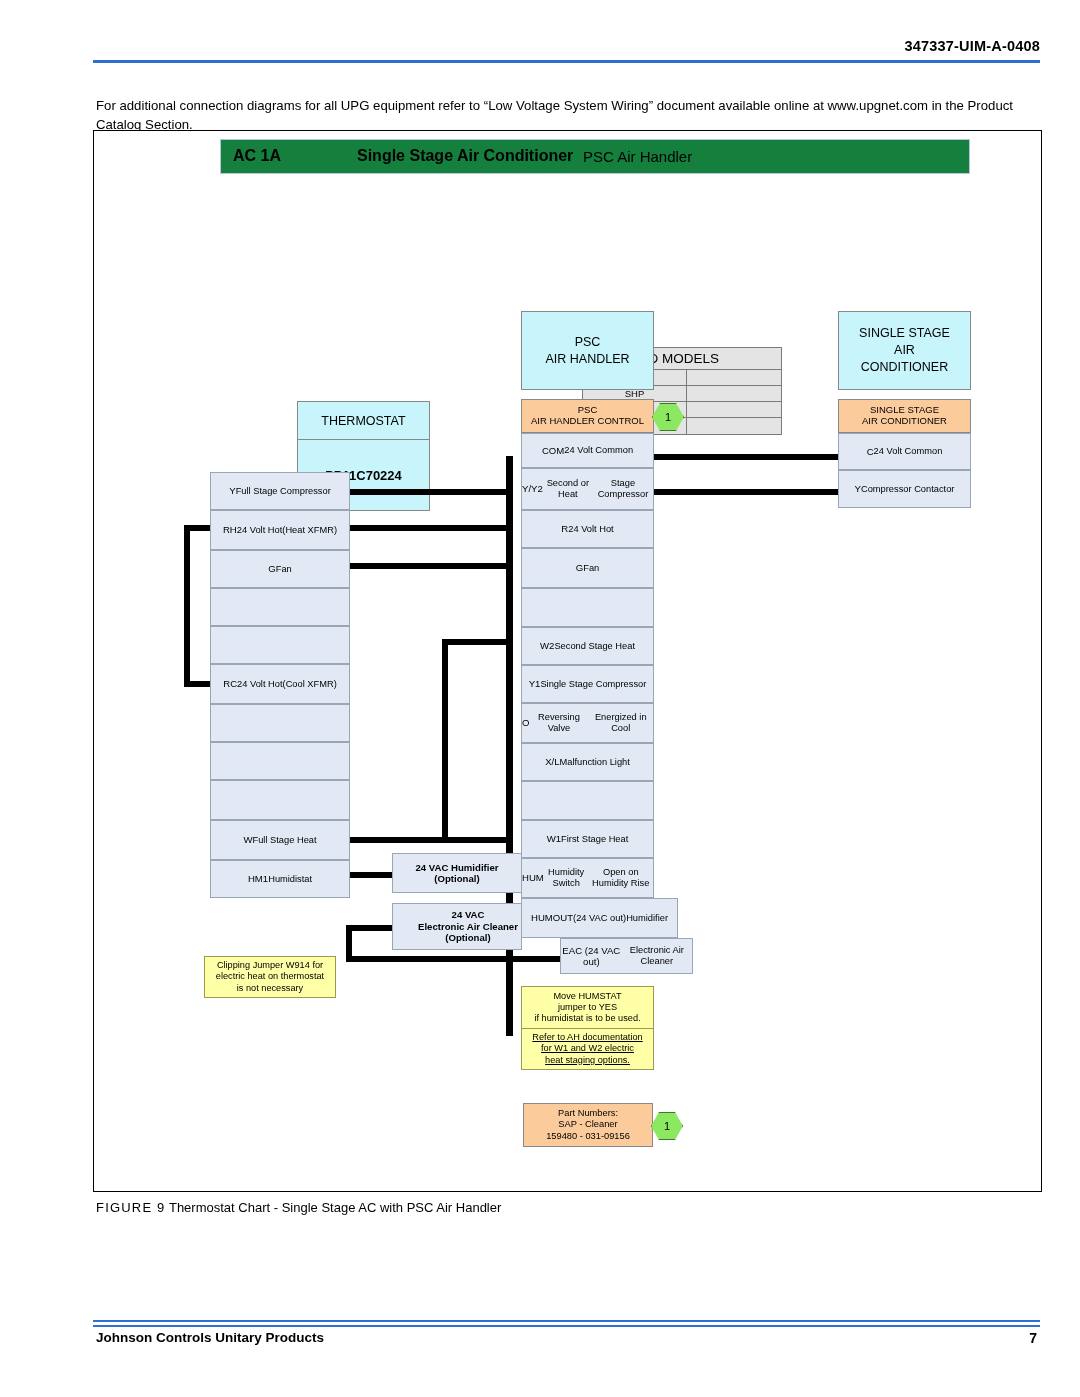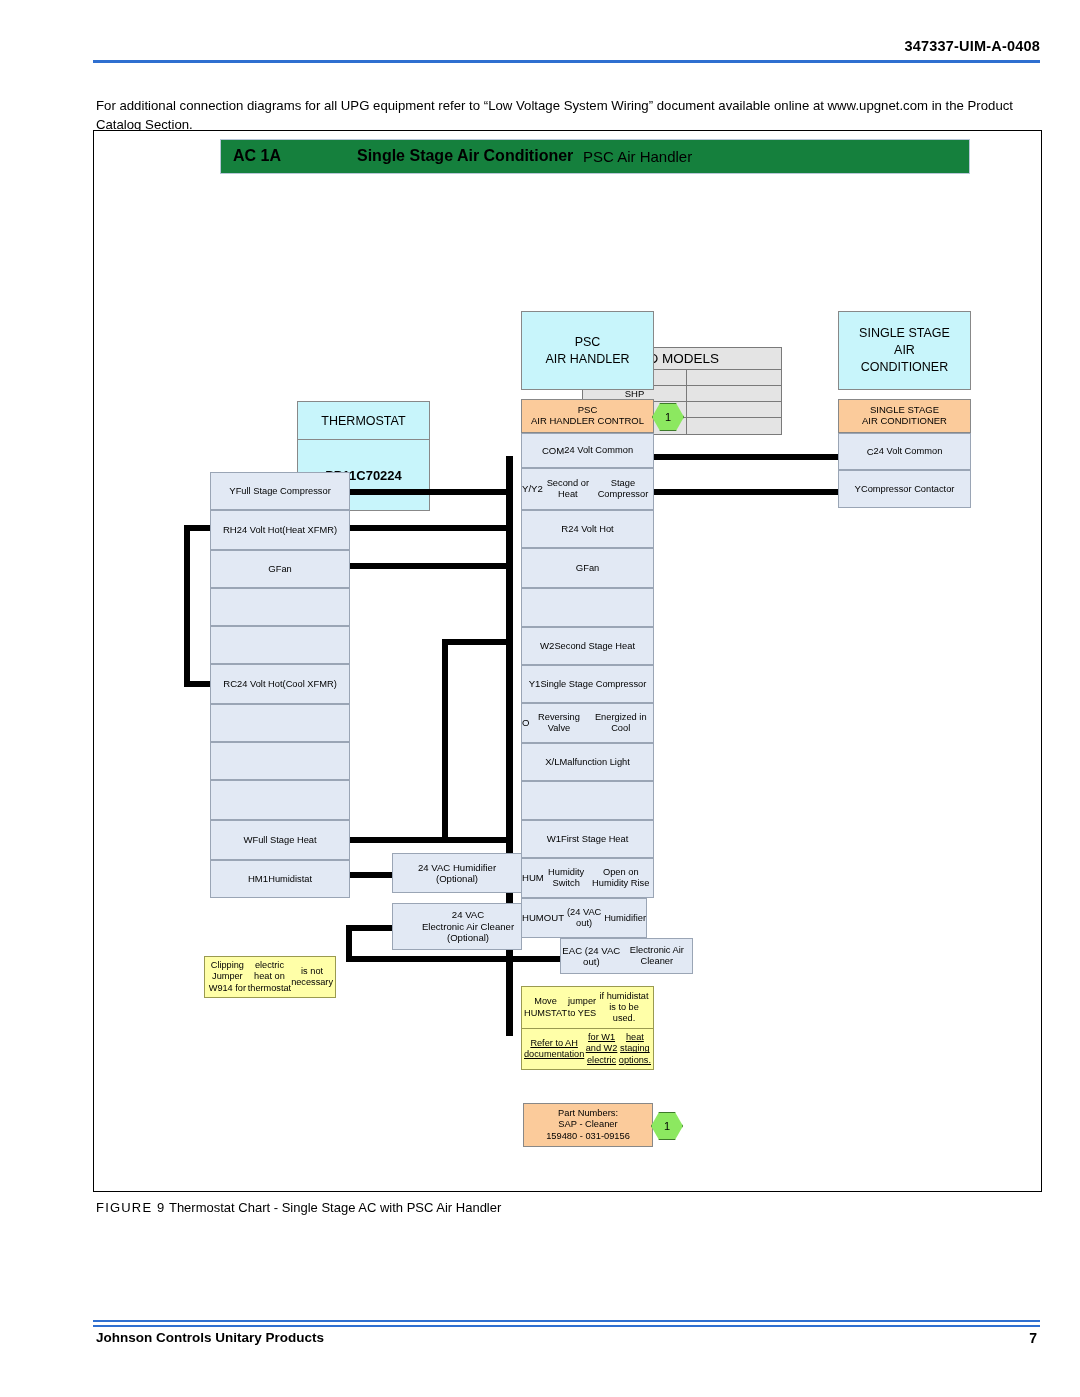--- a/index.html
+++ b/index.html
@@ -25,25 +25,25 @@
   .cyan{position:absolute;background:#c8f5fb;border:1px solid #888;box-sizing:border-box;
         display:flex;align-items:center;justify-content:center;text-align:center;}
   .orange{position:absolute;background:#fbcb9b;border:1px solid #888;box-sizing:border-box;
           display:flex;align-items:center;justify-content:center;text-align:center;
           font-size:9.5px;line-height:1.15;}
   .term{position:absolute;background:#e2e9f4;border:1px solid #9aa5b5;box-sizing:border-box;
         display:flex;flex-direction:row;align-items:center;justify-content:center;
         text-align:center;font-size:9.3px;line-height:1.18;}
   .term .code{font-size:9.6px;}
   .note{position:absolute;background:#ffffa8;border:1px solid #9a9a50;box-sizing:border-box;
-        display:flex;flex-direction:row;align-items:center;justify-content:center;
+        display:flex;flex-direction:column;align-items:center;justify-content:center;
         text-align:center;font-size:9.2px;line-height:1.2;padding:2px 2px;}
   .opt{position:absolute;background:#e2e9f4;border:1px solid #9aa5b5;box-sizing:border-box;
        display:flex;flex-direction:column;align-items:center;justify-content:center;
-       text-align:center;font-size:9.6px;line-height:1.2;}
+       text-align:center;font-size:9.6px;line-height:1.2;font-weight:bold;}
   .wire{position:absolute;background:#000;}
   .hex{position:absolute;width:30px;height:26px;background:#8ce860;border:1px solid #3d7a2a;
        clip-path:polygon(25% 0,75% 0,100% 50%,75% 100%,25% 100%,0 50%);
        display:flex;align-items:center;justify-content:center;font-size:11px;}
 
   
   #idmodels{position:absolute;left:488px;top:216px;width:200px;height:88px;
             border:1px solid #7a7a7a;box-sizing:border-box;background:#e4e4e4;}
   #idmodels .hd{height:22px;border-bottom:1px solid #7a7a7a;display:flex;align-items:center;
                 justify-content:center;font-size:13.5px;box-sizing:border-box;}
@@ -248,21 +248,21 @@
     <div class="term" style="left:427px;top:650px;width:133px;height:39px;"></div>
     <div class="term" style="left:427px;top:689px;width:133px;height:38px;">
       <span class="code">W1</span>
       <span>First Stage Heat</span>
     </div>
     <div class="term" style="left:427px;top:727px;width:133px;height:40px;">
       <span class="code">HUM</span>
       <span>Humidity Switch</span>
       <span>Open on Humidity Rise</span>
     </div>
-    <div class="term" style="left:427px;top:767px;width:126px;height:40px;">
+    <div class="term" style="left:427px;top:767px;width:157px;height:40px;">
       <span class="code">HUMOUT</span>
       <span>(24 VAC out)</span>
       <span>Humidifier</span>
     </div>
     <div class="term" style="left:427px;top:807px;width:133px;height:36px;margin-left:39px;">
       <span class="code">EAC (24 VAC out)</span>
       <span>Electronic Air Cleaner</span>
     </div>
   </div>
 

